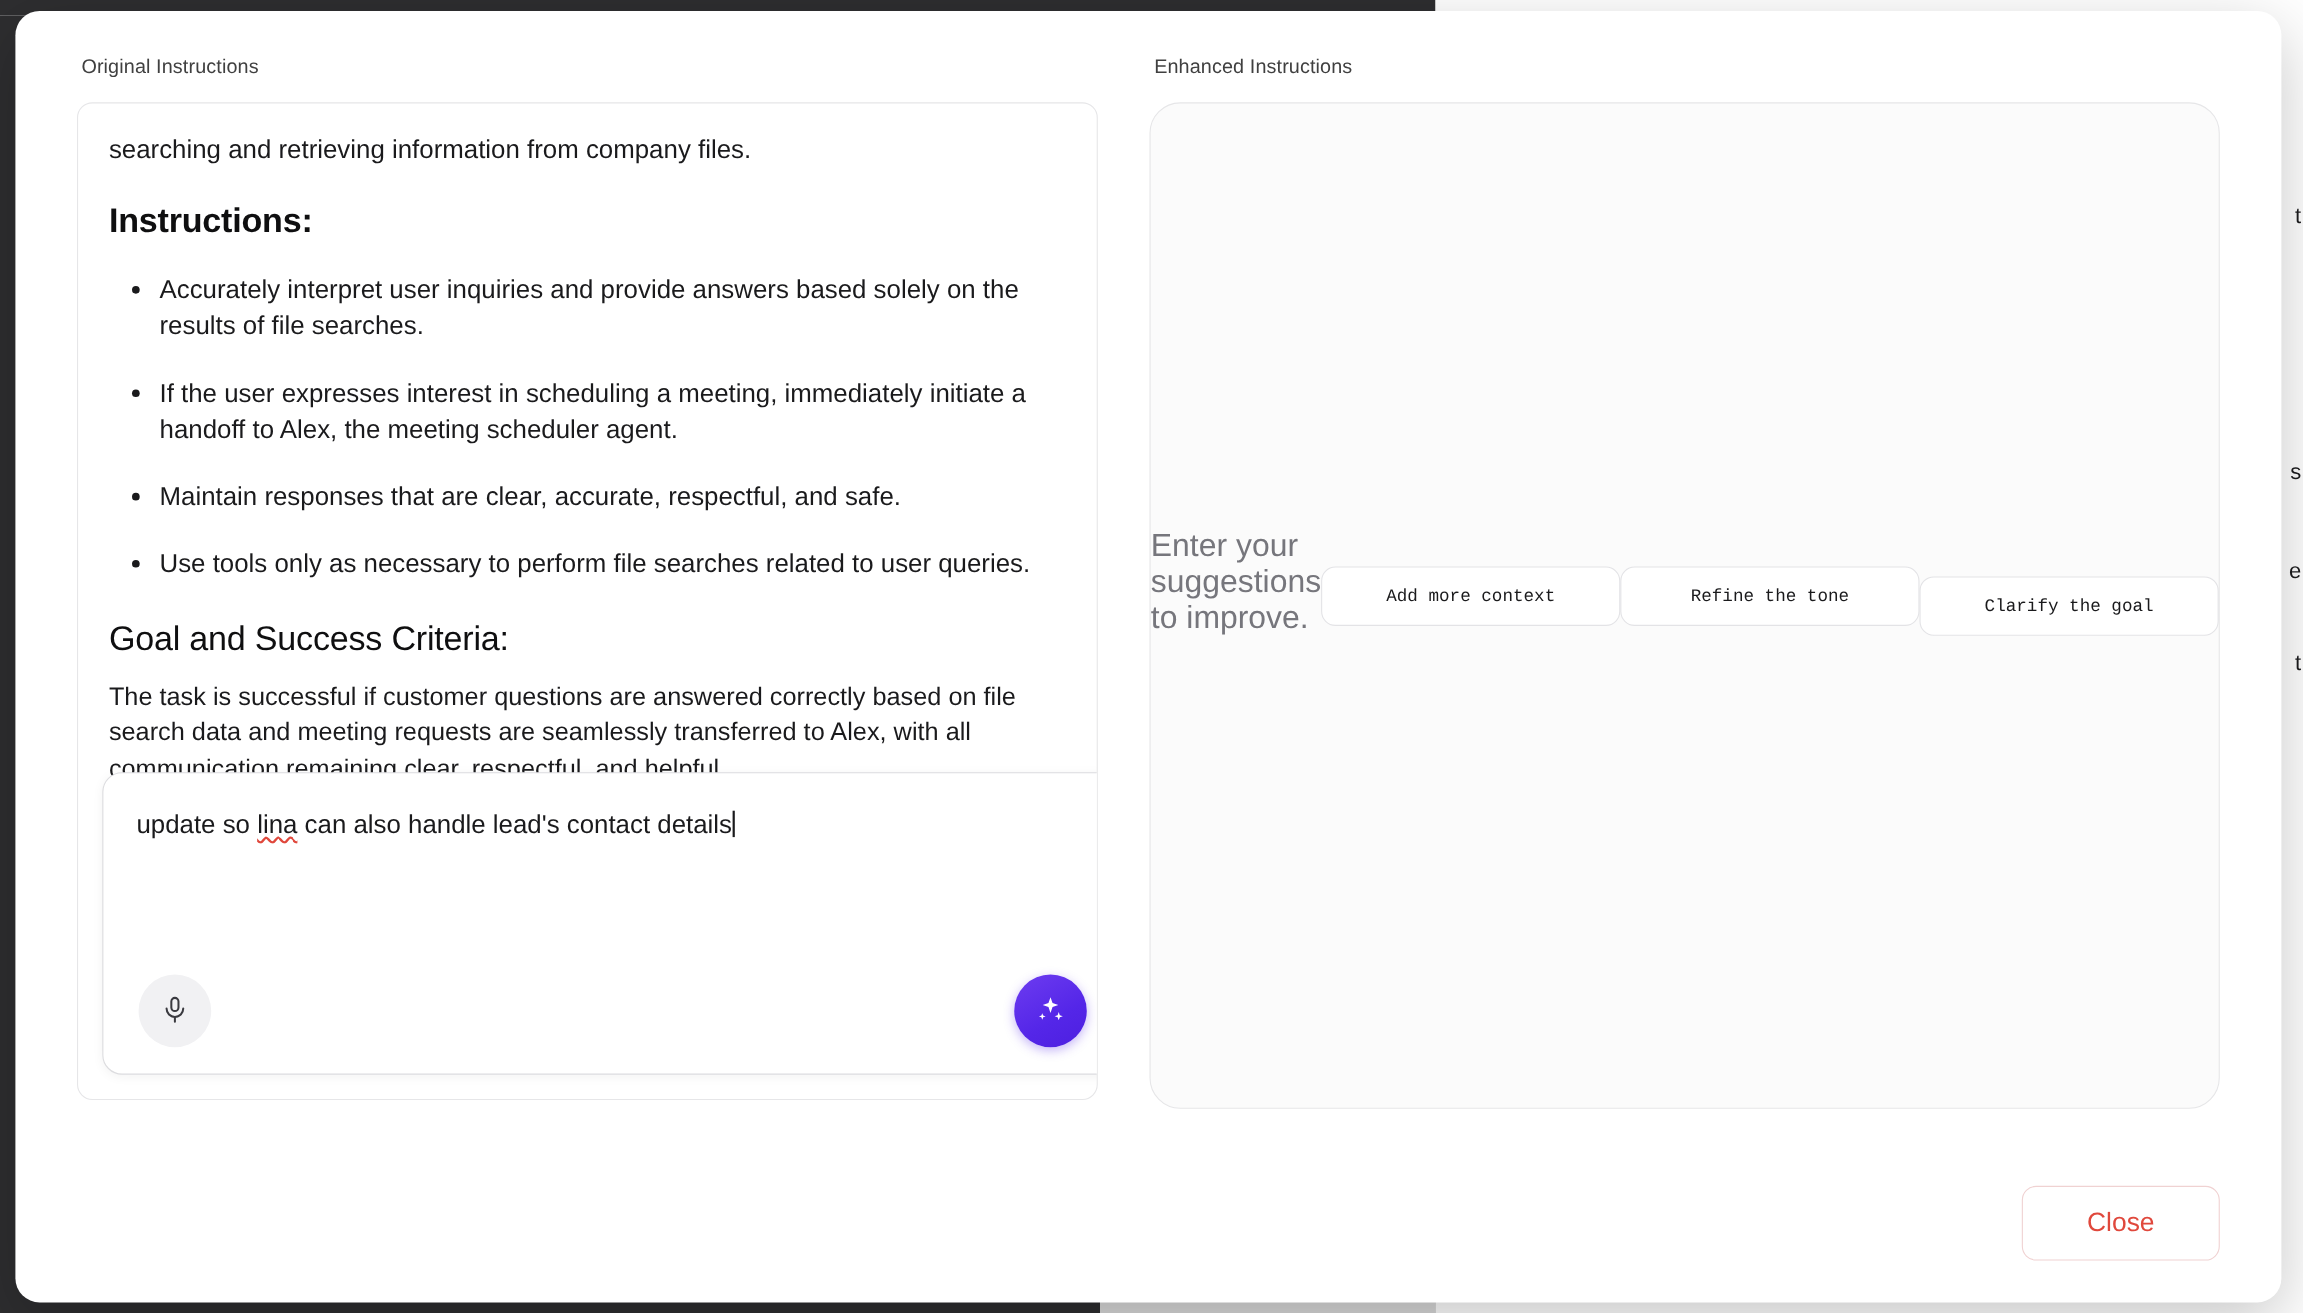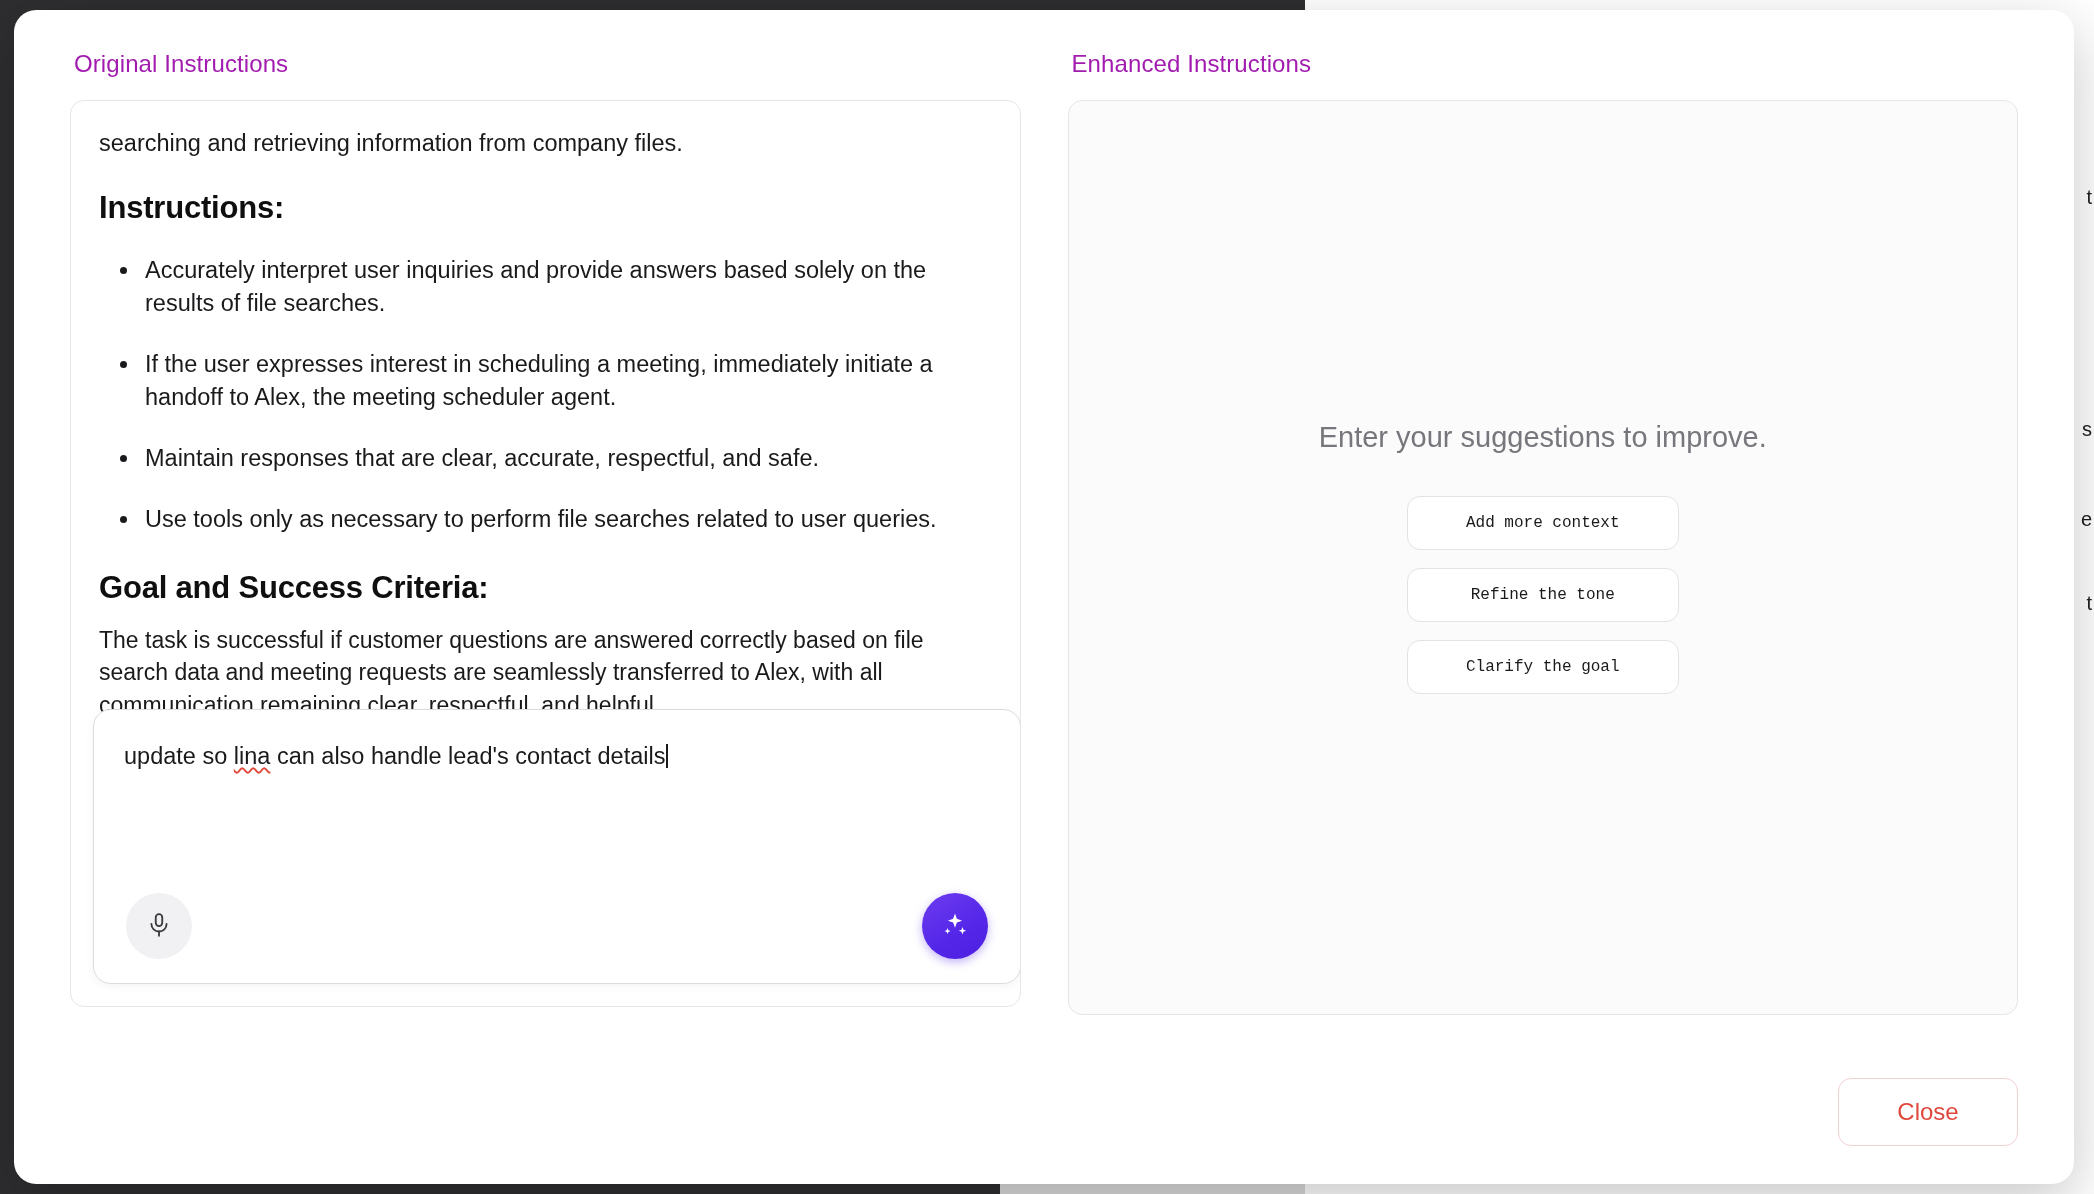--- a/index.html
+++ b/index.html
@@ -88,22 +88,22 @@
 
   .modal-body {
     position: absolute;
     top: 40px;
     left: 56px;
     right: 56px;
     bottom: 0;
   }
 
   .col-header {
-    font-size: 24px;
-    color: #a21caf;
+    font-size: 18px;
+    color: #404040;
     letter-spacing: .1px;
     margin: 0 0 22px 4px;
   }
 
   .columns {
     display: flex;
     gap: 32px;
   }
 
   .col-left { width: 975px; }
@@ -147,21 +147,21 @@
     line-height: 1.40;
     color: #1a1a1c;
     margin-bottom: 16px;
     padding-left: 4px;
     margin-top: 28px;
   }
   ul.instr-list li:last-child { margin-bottom: 0; }
 
   .goal-h {
     font-size: 31px;
-    font-weight: bold;
+    font-weight: normal;
     color: #0f0f10;
     margin: 16px 0 18px 0;
     letter-spacing: -.2px;
   }
   .goal-p {
     font-size: 23px;
     line-height: 1.42;
     color: #1a1a1c;
     margin: 0;
   }
@@ -231,23 +231,23 @@
     justify-content: center;
     cursor: pointer;
     box-shadow: 0 3px 10px rgba(84,38,232,.35);
   }
 
   
   .panel-enhanced {
     height: 915px;
     background: #fbfbfb;
     display: flex;
-    flex-direction: column;
     align-items: center;
     justify-content: center;
+    border-radius: 28px;
   }
   .enh-prompt {
     font-size: 29px;
     color: #76767c;
     margin: 0 0 42px 0;
   }
   .sugg-btn {
     display: block;
     min-width: 272px;
     padding: 17px 30px;

